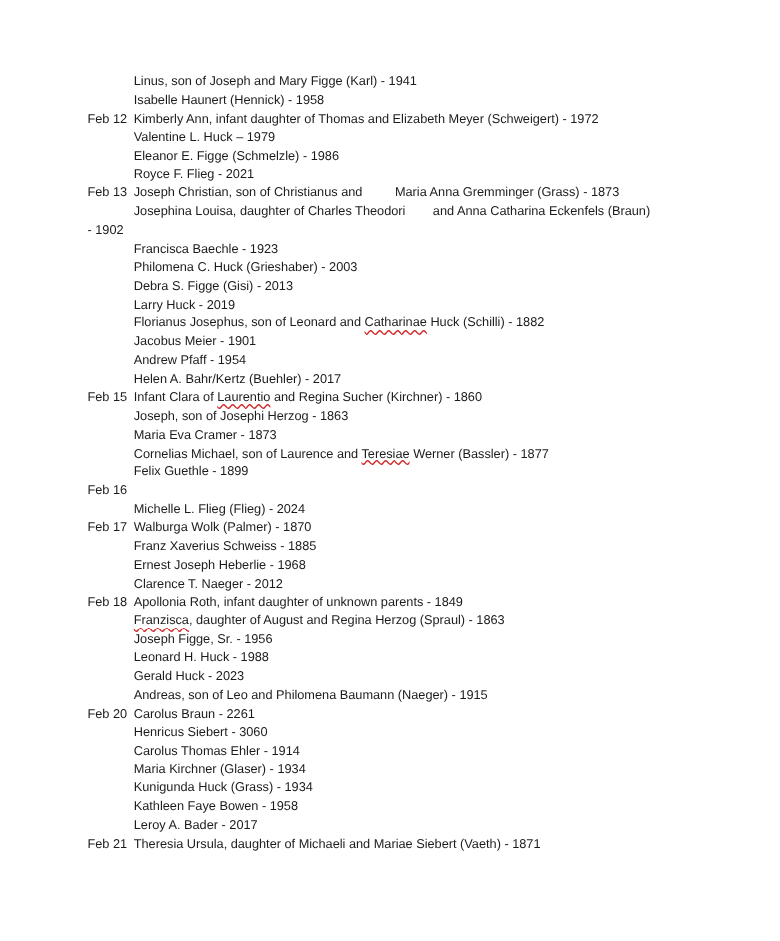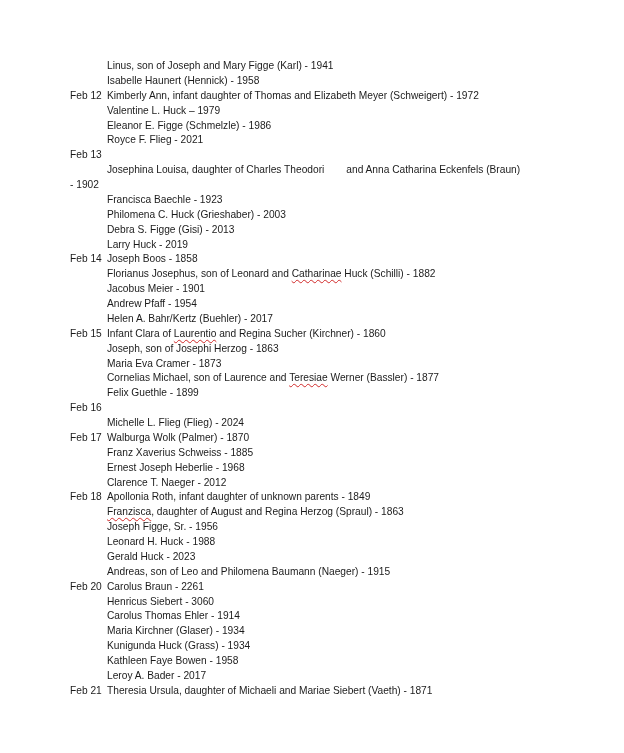--- a/index.html
+++ b/index.html
@@ -40,42 +40,39 @@
     <span class="text">Valentine L. Huck – 1979</span>
   </div>
   <div class="line">
     <span class="text">Eleanor E. Figge (Schmelzle) - 1986</span>
   </div>
   <div class="line">
     <span class="text">Royce F. Flieg - 2021</span>
   </div>
   <div class="line">
     <span class="date">Feb 13</span>
+    <span class="text"><span>Joseph Christian, son of Christianus and</span><span class="gap gap-a"></span><span>Maria Anna Gremminger (Grass) - 1873</span></span>
   </div>
   <div class="line">
     <span class="text"><span>Josephina Louisa, daughter of Charles Theodori</span><span class="gap gap-b"></span><span>and Anna Catharina Eckenfels (Braun)</span></span>
   </div>
   <div class="line">
     <span class="cont">- 1902</span>
   </div>
   <div class="line">
     <span class="text">Francisca Baechle - 1923</span>
   </div>
   <div class="line">
     <span class="text">Philomena C. Huck (Grieshaber) - 2003</span>
   </div>
   <div class="line">
     <span class="text">Debra S. Figge (Gisi) - 2013</span>
   </div>
   <div class="line">
     <span class="text">Larry Huck - 2019</span>
-  </div>
-  <div class="line">
-    <span class="date">Feb 14</span>
-    <span class="text">Joseph Boos - 1858</span>
   </div>
   <div class="line">
     <span class="text"><span>Florianus Josephus, son of Leonard and </span><span class="spell">Catharinae</span><span> Huck (Schilli) - 1882</span></span>
   </div>
   <div class="line">
     <span class="text">Jacobus Meier - 1901</span>
   </div>
   <div class="line">
     <span class="text">Andrew Pfaff - 1954</span>
   </div>

